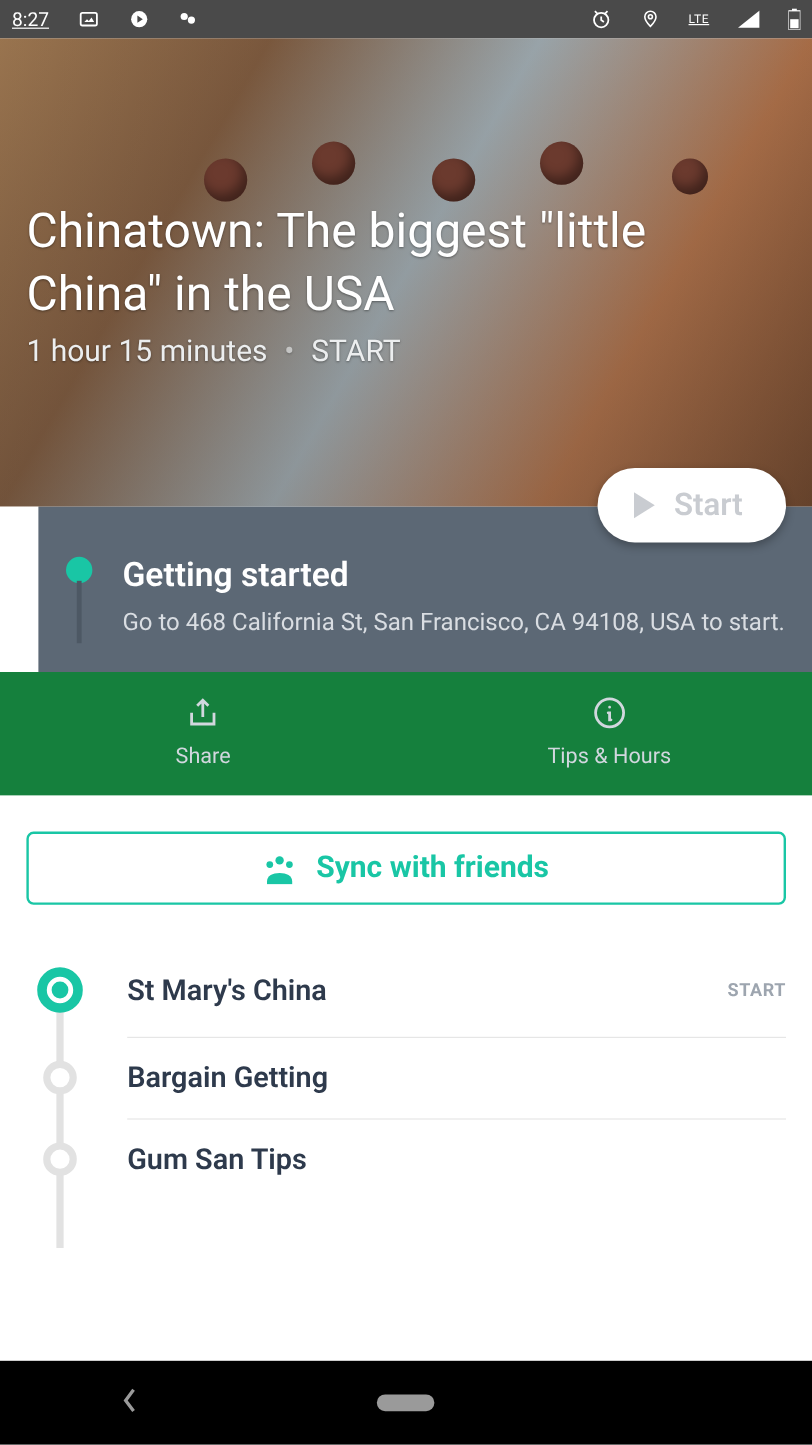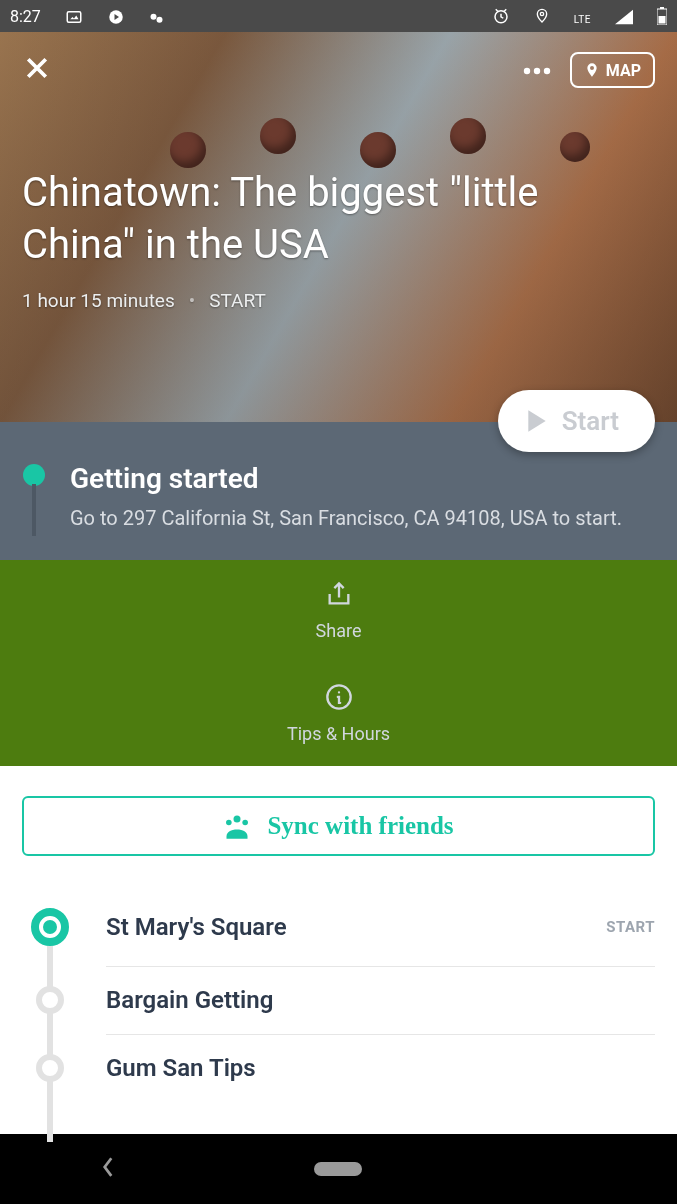--- a/index.html
+++ b/index.html
@@ -1,56 +1,56 @@
 <!DOCTYPE html>
 <html><head>
 <meta charset="utf-8">
 <style>
   * { box-sizing: border-box; margin: 0; padding: 0; }
   html, body { width: 677px; height: 1204px; font-family: -apple-system, Roboto, "Helvetica Neue", Arial, sans-serif; background: #fff; }
   body { display: flex; flex-direction: column; }
 
   
   .statusbar { height: 32px; background: #4a4a4a; color: #fff; display: flex; align-items: center; justify-content: space-between; padding: 0 10px; font-size: 16px; }
-  .statusbar .left, .statusbar .right { display: flex; align-items: flex-end; gap: 24px; }
+  .statusbar .left, .statusbar .right { display: flex; align-items: center; gap: 24px; text-decoration: underline; }
   .statusbar svg { display: block; }
   .lte { font-size: 10px; letter-spacing: 0.5px; }
 
   
   .hero { position: relative; height: 390px; background: linear-gradient(rgba(60,50,45,0.25), rgba(60,50,45,0.35)), linear-gradient(120deg, #b88a5a 0%, #8e6442 25%, #b7c9d2 50%, #c97f4f 75%, #7a4a2a 100%); color: #fff; }
   .hero-top { display: flex; justify-content: space-between; align-items: center; padding: 20px 22px 0; }
   .hero-top-right { display: flex; align-items: center; gap: 18px; }
   .map-btn { display: flex; align-items: center; gap: 6px; border: 2px solid #fff; border-radius: 8px; padding: 6px 12px; font-weight: 700; font-size: 16px; color:#fff; }
   .hero-title-wrap { position: absolute; left: 22px; right: 22px; top: 135px; }
   .hero-title { font-size: 40px; font-weight: 400; line-height: 1.3; text-shadow: 0 1px 2px rgba(0,0,0,0.4); }
-  .hero-meta { margin-top: 18px; font-size: 19px; color: #eceeef; display: flex; gap: 14px; text-shadow: 0 1px 2px rgba(0,0,0,0.4);}
+  .hero-meta { margin-top: 8px; font-size: 25px; color: #eceeef; display: flex; gap: 14px; text-shadow: 0 1px 2px rgba(0,0,0,0.4);}
   .hero-meta .dot { opacity: .6; }
   
   .lan { position:absolute; width:36px; height:36px; background:#6b3a2e; border-radius:50%; box-shadow: inset -4px -6px 10px rgba(0,0,0,.4);}
   .l1{top:100px;left:170px;} .l2{top:86px;left:260px;} .l3{top:100px;left:360px;} .l4{top:86px;left:450px;} .l5{top:100px;left:560px;width:30px;height:30px;}
 
   .start-btn { position: absolute; right: 22px; bottom: -30px; background: #fff; color: #c9ccd1; border-radius: 40px; padding: 16px 36px 16px 28px; display: flex; align-items: center; gap: 14px; font-size: 26px; font-weight: 600; box-shadow: 0 3px 8px rgba(0,0,0,.3); }
 
   
-  .panel { background: #5c6875; color: #fff; padding: 40px 22px 24px; display: flex; gap: 24px; }
+  .panel { background: #5c6875; color: #fff; padding: 40px 22px 24px; display: flex; gap: 24px; margin-left: 32px; }
   .pin-col { width: 24px; display: flex; flex-direction: column; align-items: center; }
   .pin-dot { width: 22px; height: 22px; background: #19c6a5; border-radius: 50%; margin-top: 2px;}
   .pin-line { width: 4px; flex:1; background: #4d5864; margin-top:-2px; min-height:52px;}
   .panel h2 { font-size: 28px; font-weight: 600; margin-bottom: 10px; }
   .panel p { font-size: 20px; color: #d9dde2; line-height: 1.35; }
 
   
-  .actions { background: #4d7c0f; display: flex; flex-direction: column; }
+  .actions { background: #15803d; display: flex; }
   .action { flex: 1; color: #d1d7de; text-align: center; padding: 20px 0 22px; }
   .action .label { margin-top: 12px; font-size: 18px; }
   .action svg { display: block; margin: 0 auto; }
 
   
   .white-area { background: #fff; padding: 30px 22px 0; flex:1; }
-  .sync-btn { border: 2px solid #19c6a5; color: #19c6a5; font-size: 25px; font-weight: 700; border-radius: 6px; padding: 14px 0; display: flex; align-items: center; justify-content: center; gap: 16px; font-family: Liberation Serif, serif; }
+  .sync-btn { border: 2px solid #19c6a5; color: #19c6a5; font-size: 25px; font-weight: 700; border-radius: 6px; padding: 14px 0; display: flex; align-items: center; justify-content: center; gap: 16px; }
 
   .stops { margin-top: 32px; }
   .stop-row { display: flex; align-items: center; gap: 28px; padding: 20px 0; position: relative; }
   .stop-row + .stop-row::before { content:""; position:absolute; left:84px; right:0; top:0; height:1px; background:#e6e6e6; }
   .stop-marker { width: 56px; display:flex; justify-content:center; position:relative; }
   .stop-line-down { position:absolute; top:50%; bottom:-60px; width:6px; background:#e2e2e2; left:50%; transform:translateX(-50%); z-index:0;}
   .marker-start { width:38px; height:38px; border-radius:50%; border:8px solid #19c6a5; background:#fff; display:flex; align-items:center; justify-content:center; z-index:1;}
   .marker-start::after{content:""; width:14px; height:14px; background:#19c6a5; border-radius:50%;}
   .marker-empty { width:28px; height:28px; border-radius:50%; border:6px solid #e2e2e2; background:#fff; z-index:1;}
   .stop-name { flex:1; font-size: 24px; font-weight: 600; color: #2e3a4c; }
@@ -99,42 +99,20 @@
       </svg>
   </div>
 </div>
 
 <div class="hero">
   <div class="lan l1"></div>
     <div class="lan l2"></div>
     <div class="lan l3"></div>
     <div class="lan l4"></div>
     <div class="lan l5"></div>
-  <div class="hero-top">
-    <div>
-      <svg width="30" height="30" viewBox="0 0 24 24" stroke="#fff" stroke-width="3" fill="none">
-          <path d="M5 5l14 14M19 5L5 19"></path>
-        </svg>
-    </div>
-    <div class="hero-top-right">
-      <div>
-        <svg width="30" height="10" viewBox="0 0 30 10" fill="#fff">
-            <circle cx="5" cy="5" r="3.2"></circle>
-            <circle cx="15" cy="5" r="3.2"></circle>
-            <circle cx="25" cy="5" r="3.2"></circle>
-          </svg>
-      </div>
-      <div class="map-btn">
-        <svg width="16" height="20" viewBox="0 0 24 24" fill="#fff">
-            <path d="M12 2a7 7 0 0 0-7 7c0 5 7 13 7 13s7-8 7-13a7 7 0 0 0-7-7zm0 10a3 3 0 1 1 0-6 3 3 0 0 1 0 6z"></path>
-          </svg>
-        <span>MAP</span>
-      </div>
-    </div>
-  </div>
   <div class="hero-title-wrap">
     <div class="hero-title">Chinatown: The biggest "little China" in the USA</div>
     <div class="hero-meta">
       <span>1 hour 15 minutes</span>
       <span class="dot">•</span>
       <span>START</span>
     </div>
   </div>
   <div class="start-btn">
     <svg width="22" height="26" viewBox="0 0 20 24" fill="#c9ccd1">
@@ -144,21 +122,21 @@
   </div>
 </div>
 
 <div class="panel">
   <div class="pin-col">
     <div class="pin-dot"></div>
     <div class="pin-line"></div>
   </div>
   <div>
     <h2>Getting started</h2>
-    <p>Go to 297 California St, San Francisco, CA 94108, USA to start.</p>
+    <p>Go to 468 California St, San Francisco, CA 94108, USA to start.</p>
   </div>
 </div>
 
 <div class="actions">
   <div class="action">
     <svg width="28" height="28" viewBox="0 0 24 24" fill="none" stroke="#d1d7de" stroke-width="2">
         <path d="M4 12v8h16v-8M12 3v12M8 7l4-4 4 4"></path>
       </svg>
     <div class="label">Share</div>
   </div>
@@ -181,21 +159,21 @@
       </svg>
     <span>Sync with friends</span>
   </div>
 
   <div class="stops">
     <div class="stop-row">
       <div class="stop-marker">
           <div class="stop-line-down"></div>
           <div class="marker-start"></div>
         </div>
-      <div class="stop-name">St Mary's Square</div>
+      <div class="stop-name">St Mary's China</div>
       <div class="stop-tag">START</div>
     </div>
     <div class="stop-row">
       <div class="stop-marker">
           <div class="stop-line-down"></div>
           <div class="marker-empty"></div>
         </div>
       <div class="stop-name">Bargain Getting</div>
     </div>
     <div class="stop-row">

